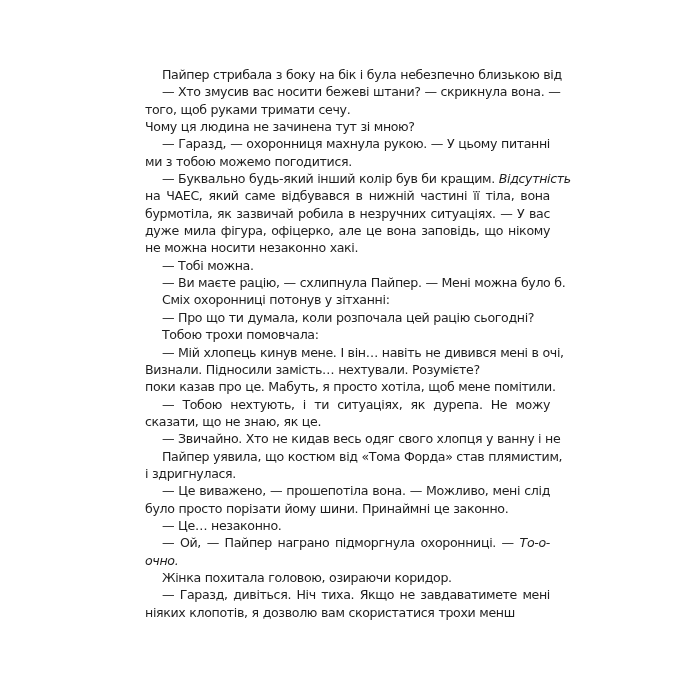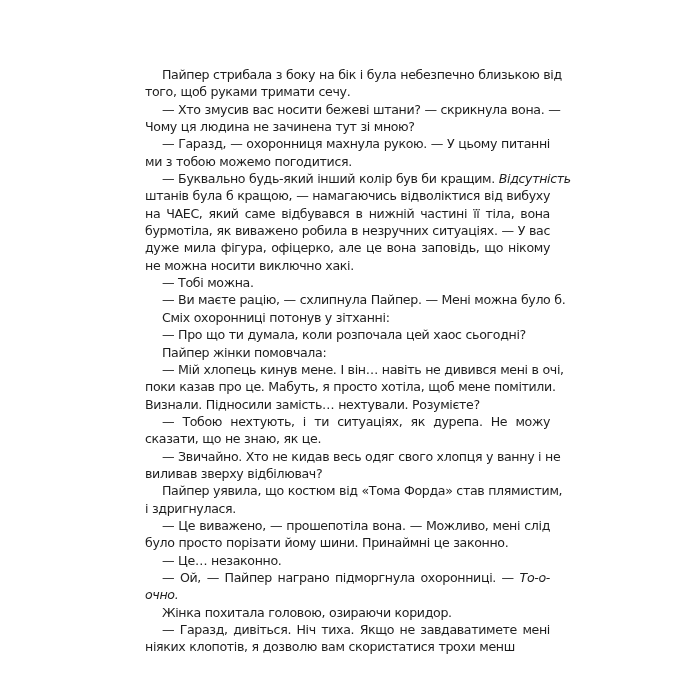--- a/index.html
+++ b/index.html
@@ -40,43 +40,41 @@
   em {
     font-style: italic;
   }
 </style>
 </head>
 <body>
 
 <div class="page">
   <div id="lines">
       <div class="line indent justify">Пайпер стрибала з боку на бік і була небезпечно близькою від</div>
+      <div class="line indent justify">— Хто змусив вас носити бежеві штани? — скрикнула вона. —</div>
       <div class="line">того, щоб руками тримати сечу.</div>
-      <div class="line indent justify">— Хто змусив вас носити бежеві штани? — скрикнула вона. —</div>
       <div class="line">Чому ця людина не зачинена тут зі мною?</div>
       <div class="line indent justify">— Гаразд, — охоронниця махнула рукою. — У цьому питанні</div>
       <div class="line">ми з тобою можемо погодитися.</div>
       <div class="line indent justify"><span>— Буквально будь-який інший колір був би кращим. </span><em>Відсутність</em></div>
-      <div class="line justify">штанів була б кращою, — намагаючись відволіктися від вибуху</div>
       <div class="line justify">на ЧАЕС, який саме відбувався в нижній частині її тіла, вона</div>
-      <div class="line justify">бурмотіла, як виважено робила в незручних ситуаціях. — У вас</div>
+      <div class="line justify">бурмотіла, як зазвичай робила в незручних ситуаціях. — У вас</div>
       <div class="line justify">дуже мила фігура, офіцерко, але це вона заповідь, що нікому</div>
-      <div class="line">не можна носити виключно хакі.</div>
+      <div class="line">не можна носити незаконно хакі.</div>
       <div class="line indent">— Тобі можна.</div>
       <div class="line indent">— Ви маєте рацію, — схлипнула Пайпер. — Мені можна було б.</div>
       <div class="line indent">Сміх охоронниці потонув у зітханні:</div>
-      <div class="line indent">— Про що ти думала, коли розпочала цей хаос сьогодні?</div>
-      <div class="line indent">Пайпер жінки помовчала:</div>
+      <div class="line indent">— Про що ти думала, коли розпочала цей рацію сьогодні?</div>
+      <div class="line indent">Тобою трохи помовчала:</div>
       <div class="line indent justify">— Мій хлопець кинув мене. І він… навіть не дивився мені в очі,</div>
+      <div class="line">Визнали. Підносили замість… нехтували. Розумієте?</div>
       <div class="line justify">поки казав про це. Мабуть, я просто хотіла, щоб мене помітили.</div>
-      <div class="line">Визнали. Підносили замість… нехтували. Розумієте?</div>
       <div class="line indent justify">— Тобою нехтують, і ти ситуаціях, як дурепа. Не можу</div>
       <div class="line">сказати, що не знаю, як це.</div>
       <div class="line indent justify">— Звичайно. Хто не кидав весь одяг свого хлопця у ванну і не</div>
-      <div class="line">виливав зверху відбілювач?</div>
       <div class="line indent justify">Пайпер уявила, що костюм від «Тома Форда» став плямистим,</div>
       <div class="line">і здригнулася.</div>
       <div class="line indent justify">— Це виважено, — прошепотіла вона. — Можливо, мені слід</div>
       <div class="line">було просто порізати йому шини. Принаймні це законно.</div>
       <div class="line indent">— Це… незаконно.</div>
       <div class="line indent justify"><span>— Ой, — Пайпер награно підморгнула охоронниці. — </span><em>То-о-</em></div>
       <div class="line"><em>очно.</em></div>
       <div class="line indent">Жінка похитала головою, озираючи коридор.</div>
       <div class="line indent justify">— Гаразд, дивіться. Ніч тиха. Якщо не завдаватимете мені</div>
       <div class="line">ніяких клопотів, я дозволю вам скористатися трохи менш</div>

